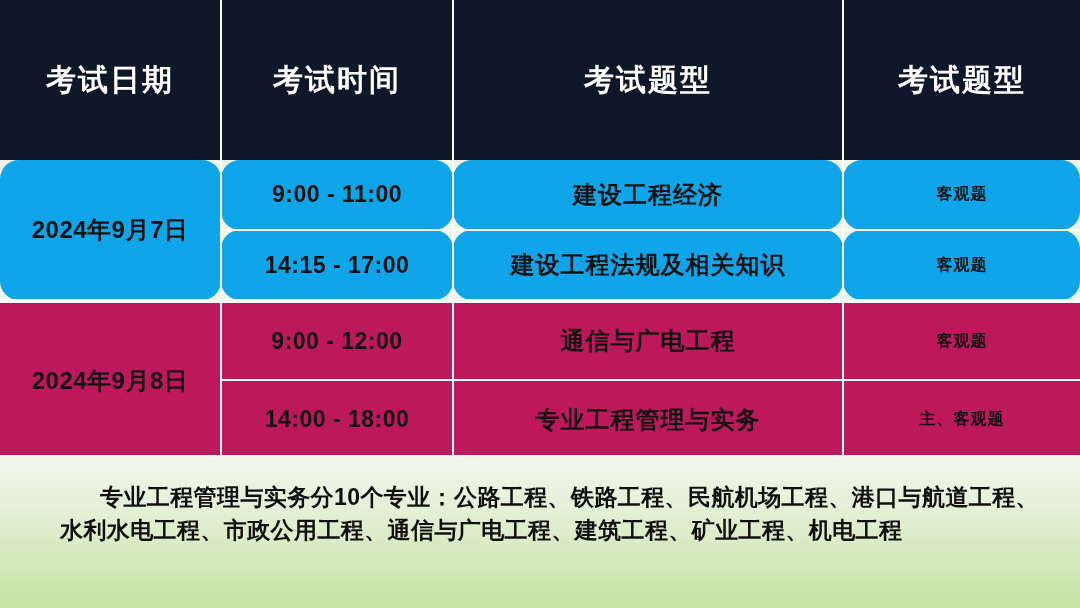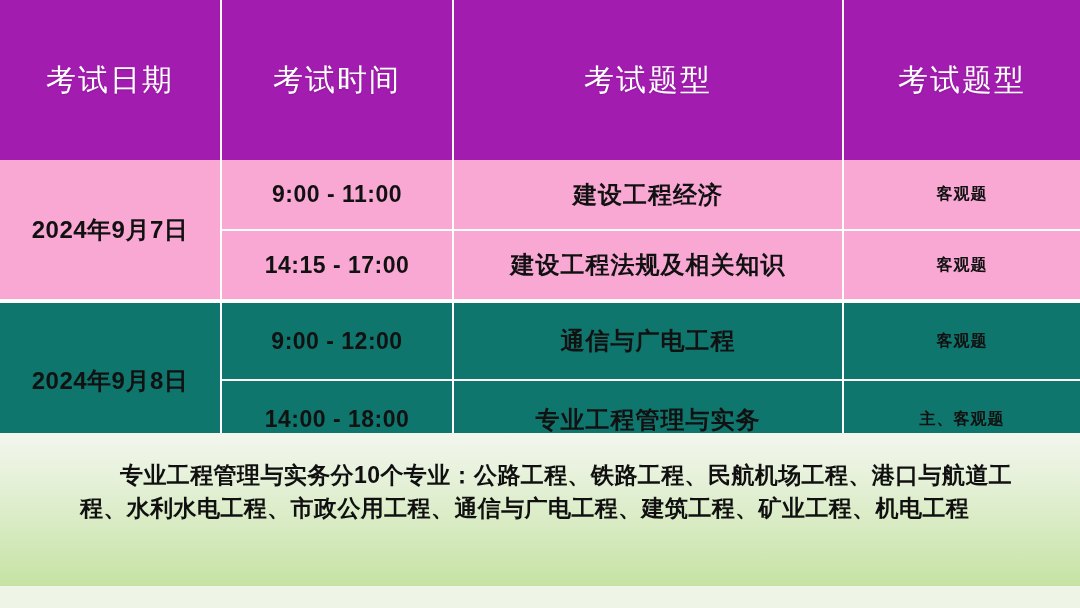--- a/index.html
+++ b/index.html
@@ -70,24 +70,24 @@
     position:absolute; left:0; top:0;
     width:1080px;
     z-index:10;
     border-collapse:collapse;
     table-layout:fixed;
   }
   .tbl td, .tbl th { padding:0; }
 
   .hdr-row { height:160px; }
   .hdr-cell {
-    background:#a21caf;
+    background:#0f172a;
     color:#ffffff;
     font-size:30px;
-    font-weight:normal;
+    font-weight:bold;
     letter-spacing:2px;
     text-align:center;
     vertical-align:middle;
     border-right:2px solid rgba(255,255,255,.55);
     position:relative;
     z-index:12;
     text-shadow:0 1px 2px rgba(0,0,0,.12);
   }
   .hdr-cell:last-child { border-right:none; }
 
@@ -96,22 +96,22 @@
     vertical-align:middle;
     font-weight:bold;
     color:#111;
     border-right:2px solid rgba(255,255,255,.9);
     border-bottom:2px solid rgba(255,255,255,.9);
     position:relative;
     z-index:11;
   }
   .body-row td:last-child { border-right:none; }
 
-  .grp-a td { background:#f9a8d4; }
-  .grp-b td { background:#0f766e;margin-left:44px; }
+  .grp-a td { background:#0ea5e9;border-radius:19px; }
+  .grp-b td { background:#be185d;margin-left:44px; }
 
   .date-cell {
     font-size:24px;
     letter-spacing:.5px;
     border-bottom:2px solid rgba(255,255,255,.9) !important;
   }
   .time-cell   { font-size:23px; letter-spacing:.5px; }
   .subj-cell   { font-size:24px; letter-spacing:1px; }
   .type-cell   { font-size:16px; letter-spacing:1px; }
 
@@ -123,25 +123,25 @@
   
   .gap-row td {
     height:3px;
     background:#ffffff;
     border:none;
   }
 
   
   .note {
     position:absolute;
-    left:0; top:433px;
+    left:0; top:455px;
     width:1080px; height:153px;
     z-index:10;
     background:linear-gradient(to bottom,#f2f7ee 0%,#e4f0d6 34%,#c6e3a4 100%);
-    padding:26px 36px 0 80px;
+    padding:26px 36px 0 60px;
   }
   .note-p {
     font-size:23px;
     font-weight:bold;
     color:#101010;
     line-height:1.42;
     letter-spacing:.4px;
     text-indent:40px;
     text-align:left;
   }

